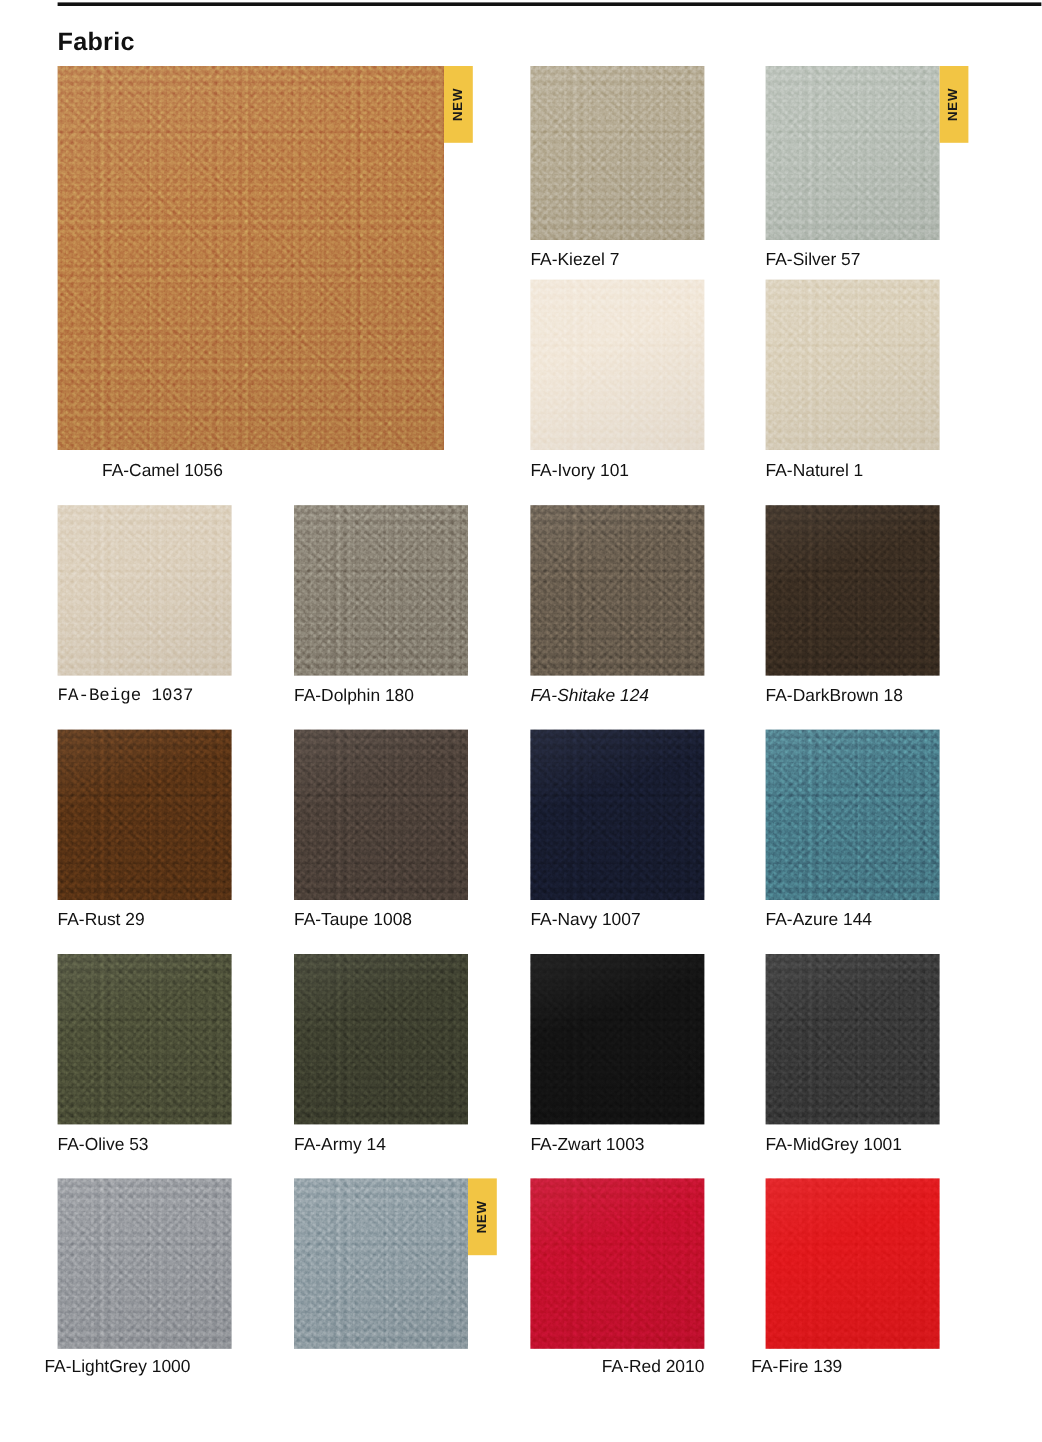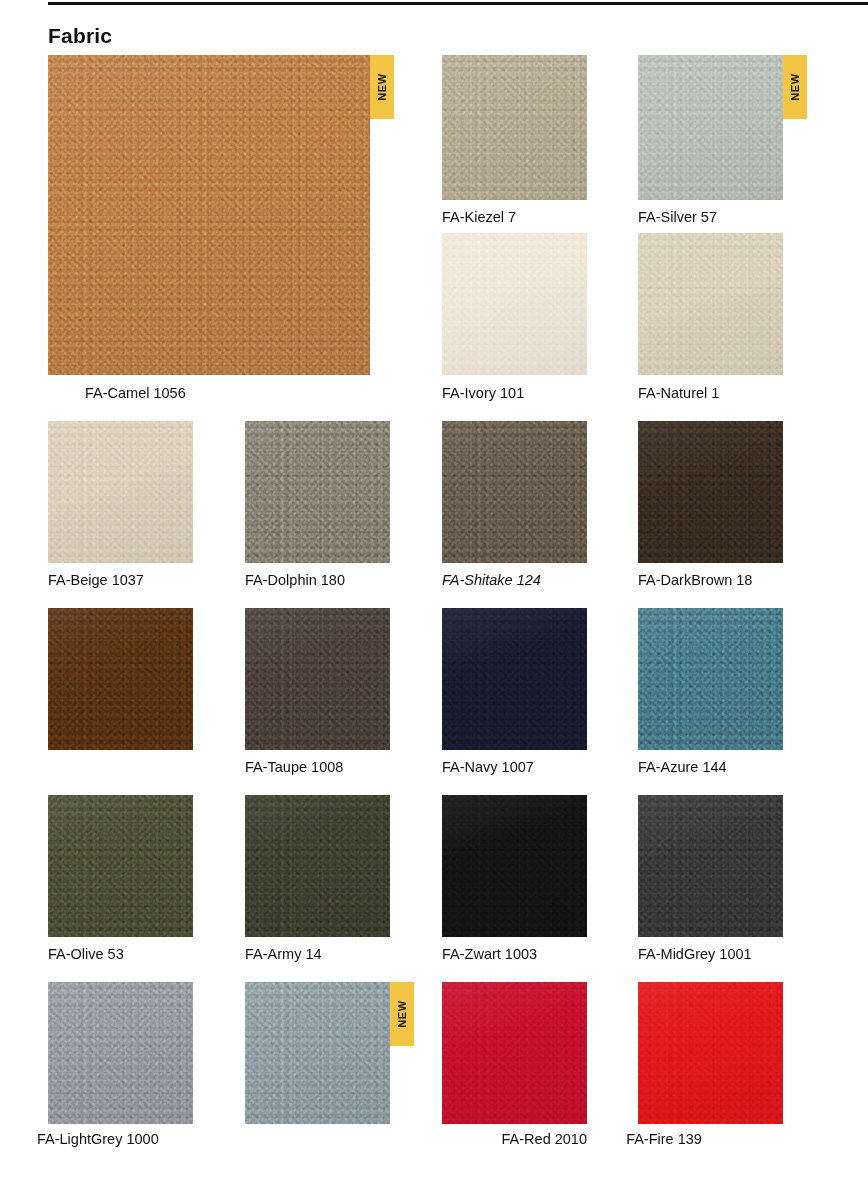--- a/index.html
+++ b/index.html
@@ -198,21 +198,21 @@
     </div>
     <div class="swatch-label" style="top: 384px; left: 638px;">FA-Naturel 1</div>
     <div class="swatch-cell" style="left: 48px; top: 421px; width: 145px; height: 142px;">
       <div class="swatch-chip">
         <div class="swatch-color" style="background: rgb(221, 209, 190);">
           <div class="swatch-texture"></div>
           <div class="swatch-shade"></div>
         </div>
       </div>
     </div>
-    <div class="swatch-label" style="top: 571px; left: 48px;">FA-Beige 1037</div>
+    <div class="swatch-label" style="top: 571px; left: 48px; font-family: Liberation Mono, monospace;">FA-Beige 1037</div>
     <div class="swatch-cell" style="left: 245px; top: 421px; width: 145px; height: 142px;">
       <div class="swatch-chip">
         <div class="swatch-color" style="background: rgb(140, 133, 119);">
           <div class="swatch-texture"></div>
           <div class="swatch-shade"></div>
         </div>
       </div>
     </div>
     <div class="swatch-label" style="top: 571px; left: 245px;">FA-Dolphin 180</div>
     <div class="swatch-cell" style="left: 442px; top: 421px; width: 145px; height: 142px;">
@@ -234,20 +234,21 @@
     </div>
     <div class="swatch-label" style="top: 571px; left: 638px;">FA-DarkBrown 18</div>
     <div class="swatch-cell" style="left: 48px; top: 608px; width: 145px; height: 142px;">
       <div class="swatch-chip">
         <div class="swatch-color" style="background: rgb(91, 52, 21);">
           <div class="swatch-texture"></div>
           <div class="swatch-shade"></div>
         </div>
       </div>
     </div>
+    <div class="swatch-label" style="top: 758px; left: 48px;">FA-Rust 29</div>
     <div class="swatch-cell" style="left: 245px; top: 608px; width: 145px; height: 142px;">
       <div class="swatch-chip">
         <div class="swatch-color" style="background: rgb(78, 66, 58);">
           <div class="swatch-texture"></div>
           <div class="swatch-shade"></div>
         </div>
       </div>
     </div>
     <div class="swatch-label" style="top: 758px; left: 245px;">FA-Taupe 1008</div>
     <div class="swatch-cell" style="left: 442px; top: 608px; width: 145px; height: 142px;">

